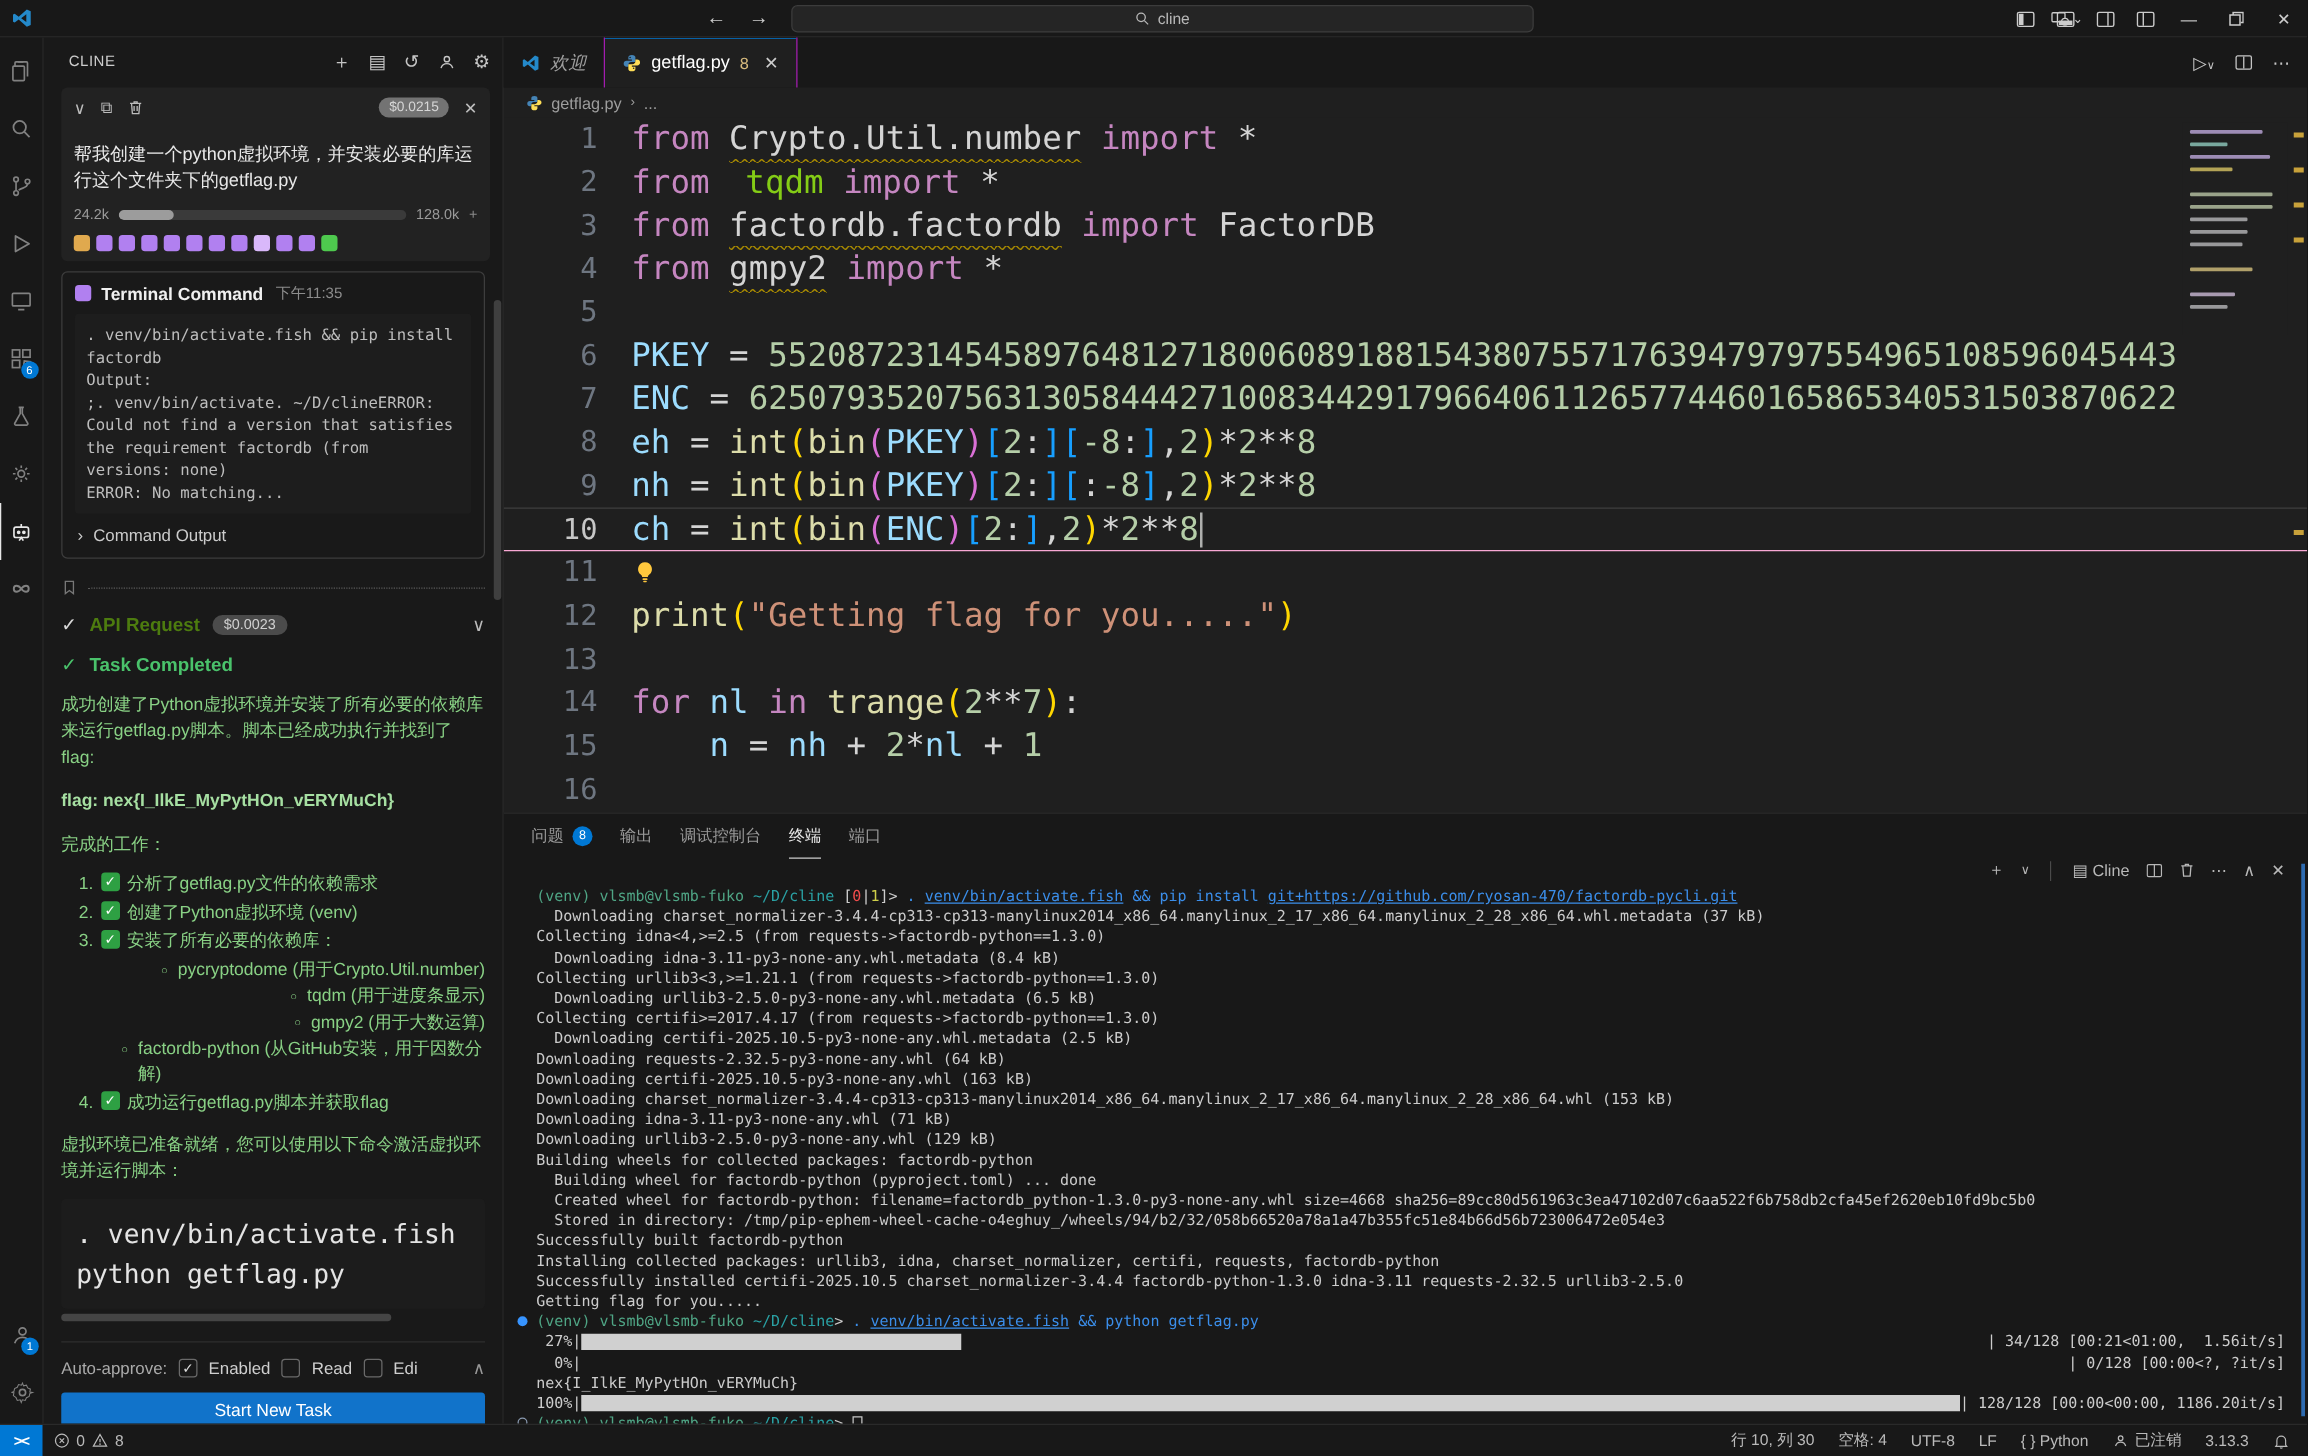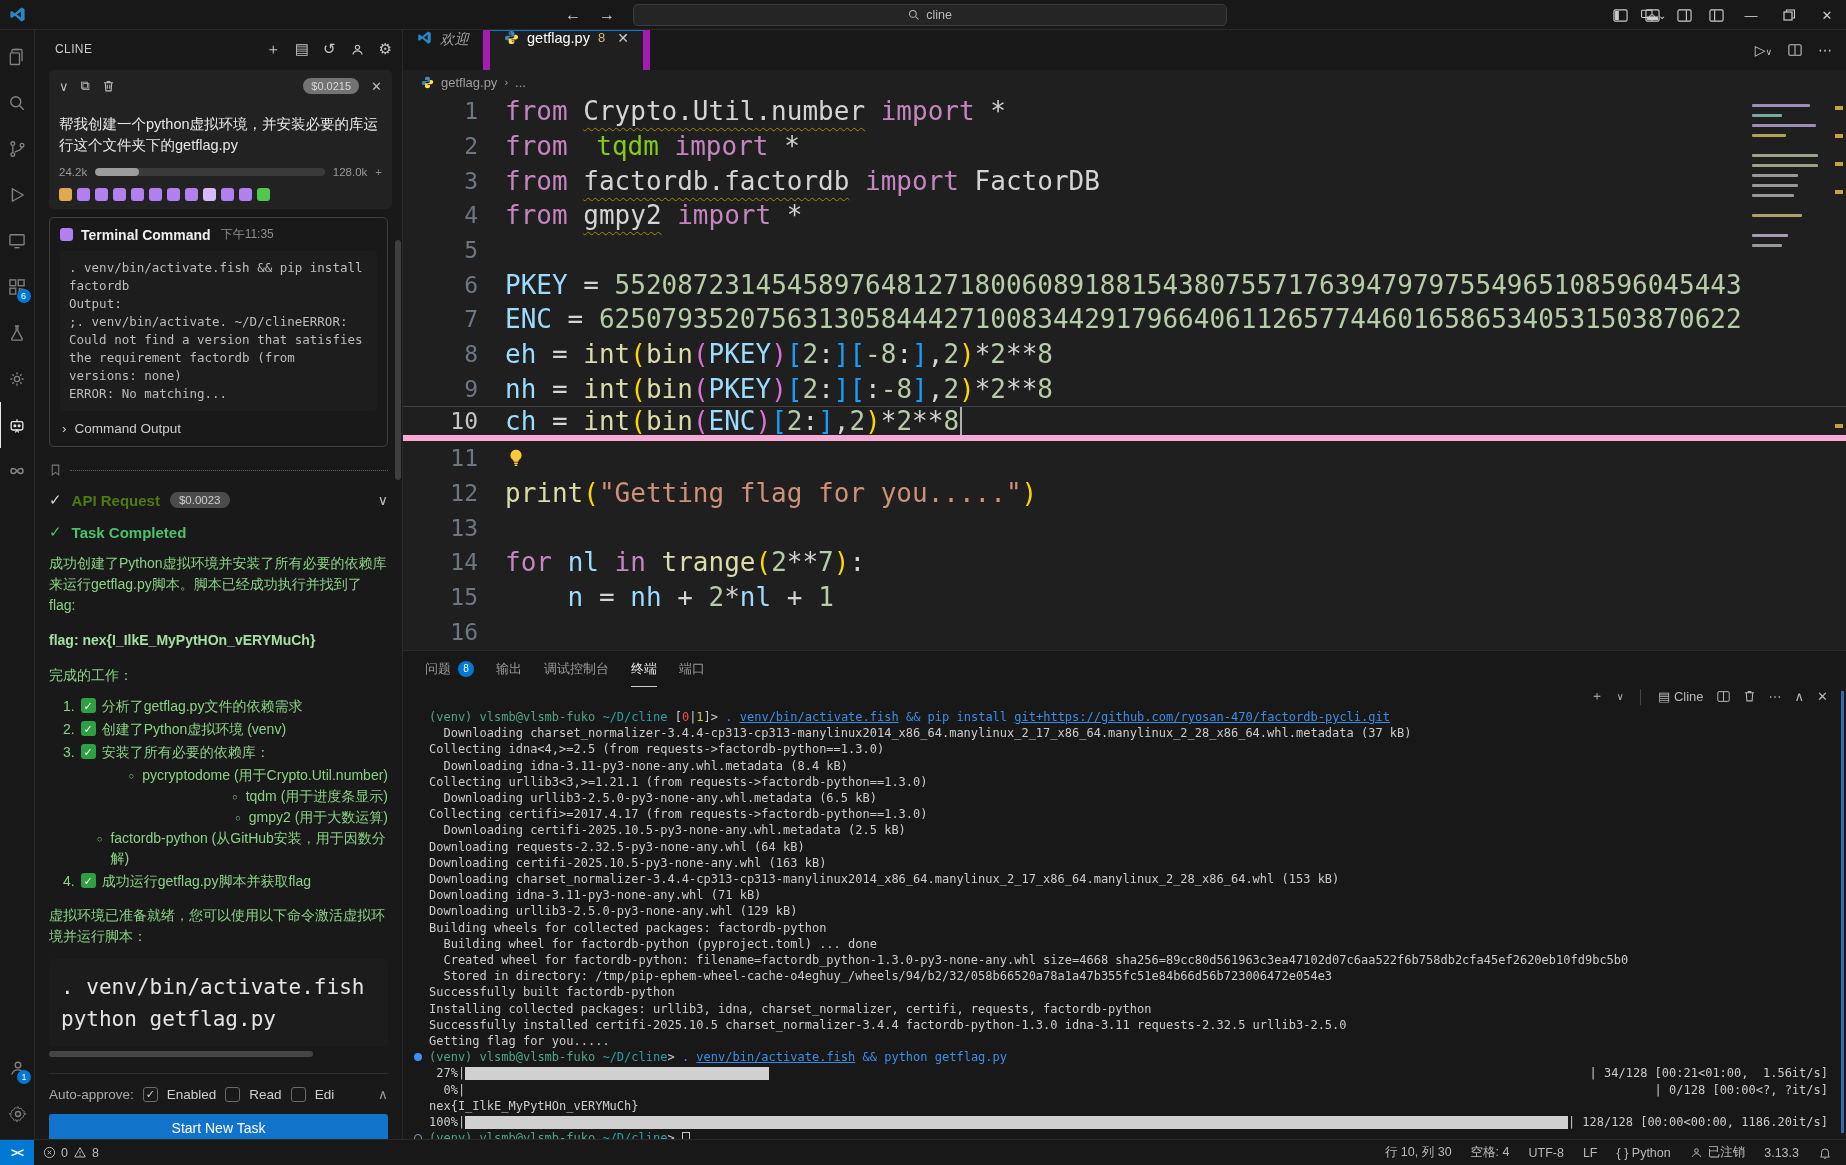--- a/index.html
+++ b/index.html
@@ -81,32 +81,32 @@
   .aa-box{width:15px;height:15px;border:1px solid #6a6a6a;border-radius:3px;display:flex;align-items:center;justify-content:center;color:#ddd;font-size:11px;}
   .aa-lbl{color:#cfcfcf;}
   .aa-chev{margin-left:auto;color:#999;}
 
   .start-btn{margin:12px 14px 0 14px;height:28px;background:#1173ca;border-radius:3px;color:#fff;display:flex;align-items:center;justify-content:center;font-size:14px;}
   .sb-scroll{position:absolute;right:1px;top:210px;width:6px;height:240px;background:#3f3f3f;border-radius:3px;}
 
   
   .editorcol{flex:1;display:flex;flex-direction:column;min-width:0;background:#1f1f1f;}
   .tabbar{height:40px;background:#181818;display:flex;align-items:stretch;position:relative;}
-  .tab{display:flex;gap:8px;padding:0 14px;font-size:14.5px;color:#9d9d9d;background:#181818;border-right:7px solid #a21caf;}
+  .tab{display:flex;align-items:center;gap:8px;padding:0 14px;font-size:14.5px;color:#9d9d9d;background:#181818;border-right:1px solid #a21caf;}
   .tab.active{background:#1f1f1f;color:#ffffff;box-shadow:inset 0 1px 0 #0078d4;}
   .tab .probs{color:#d7ba7d;font-size:13px;}
   .tab .closex{color:#cccccc;margin-left:4px;font-size:14px;}
   .tab-welcome-label{font-style:italic;}
   .tabbar-right{margin-left:auto;display:flex;align-items:center;gap:16px;padding-right:14px;color:#c5c5c5;font-size:14px;}
   .breadcrumb{height:24px;display:flex;align-items:center;gap:7px;padding-left:18px;color:#9d9d9d;font-size:13px;background:#1f1f1f;}
 
   .code-area{height:556px;position:relative;overflow:hidden;font-family:"DejaVu Sans Mono",monospace;}
   .cline{height:34.7px;display:flex;align-items:center;white-space:pre;font-size:26px;}
   .cline .gut{width:102px;flex:none;text-align:right;padding-right:27px;color:#6e7681;font-size:23px;}
-  .cline.cur{border-top:1px solid #3f3f3f;border-bottom:6px solid #f9a8d4;}
+  .cline.cur{border-top:1px solid #3f3f3f;border-bottom:1px solid #f9a8d4;}
   .cline.cur .gut{color:#c6c6c6;}
   .c-kw{color:#c586c0;} .c-vr{color:#9cdcfe;} .c-fn{color:#dcdcaa;} .c-nm{color:#b5cea8;}
   .c-st{color:#ce9178;} .c-pl{color:#d4d4d4;} .c-cl{color:#84cc16;margin-left:13px;}
   .c-b1{color:#ffd700;} .c-b2{color:#da70d6;} .c-b3{color:#179fff;}
   .c-sq{text-decoration:underline;text-decoration-style:wavy;text-decoration-color:#a88a00;text-decoration-thickness:1.3px;text-underline-offset:7px;}
   .cursor{display:inline-block;width:2px;height:28px;background:#aeafad;margin-left:1px;vertical-align:middle;}
   .minimap{position:absolute;top:4px;right:16px;width:84px;height:170px;background:#1f1f1f;padding-top:6px;}
   .mm-bar{height:3px;border-radius:1px;margin:0 0 7px 6px;}
   .ruler{position:absolute;top:0;right:0;width:14px;height:100%;}
   .ruler-mark{position:absolute;right:3px;width:8px;height:4px;}

